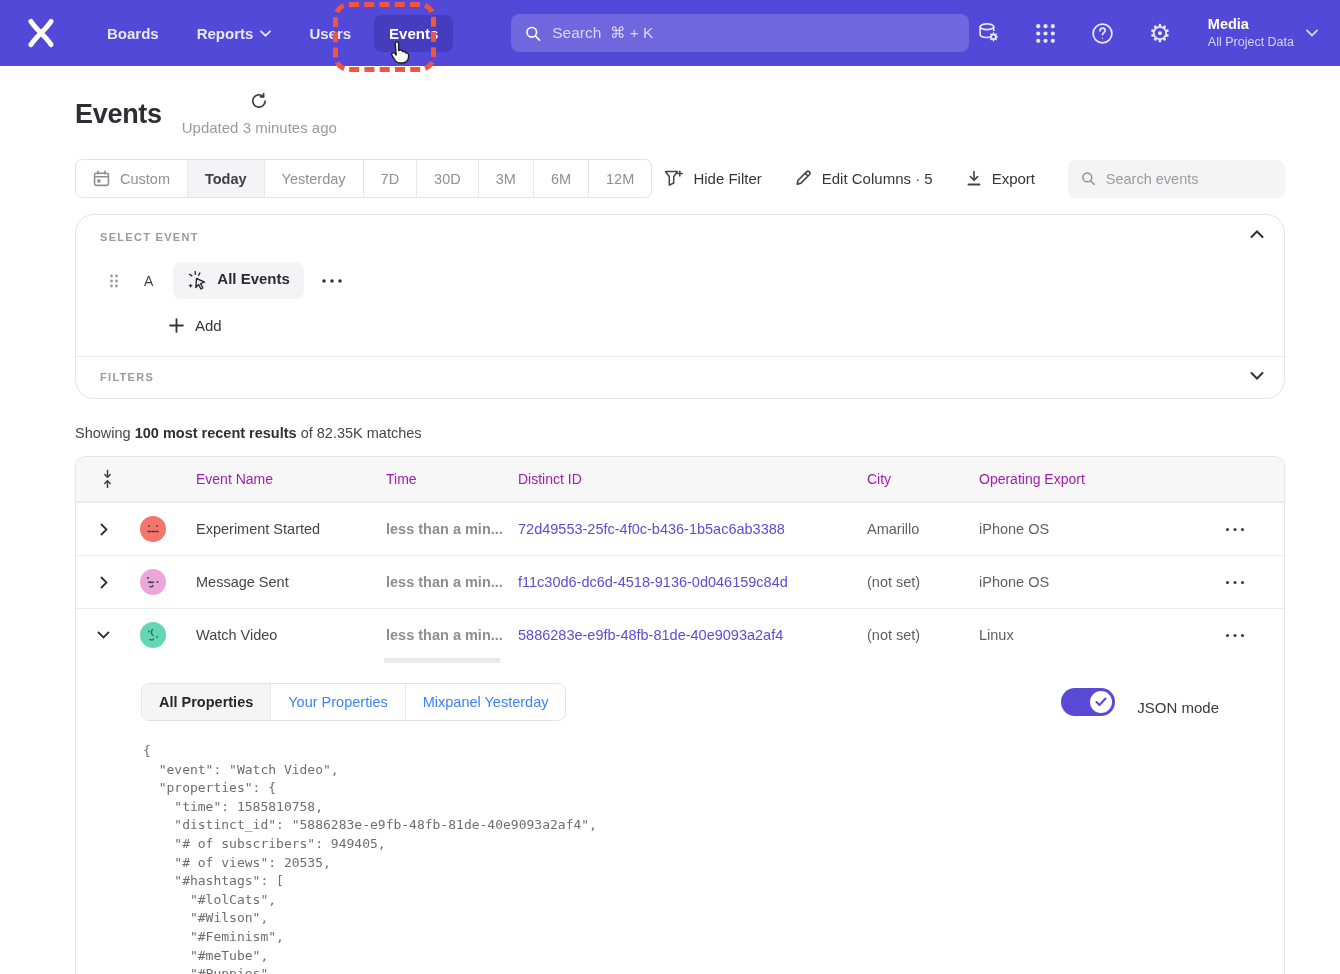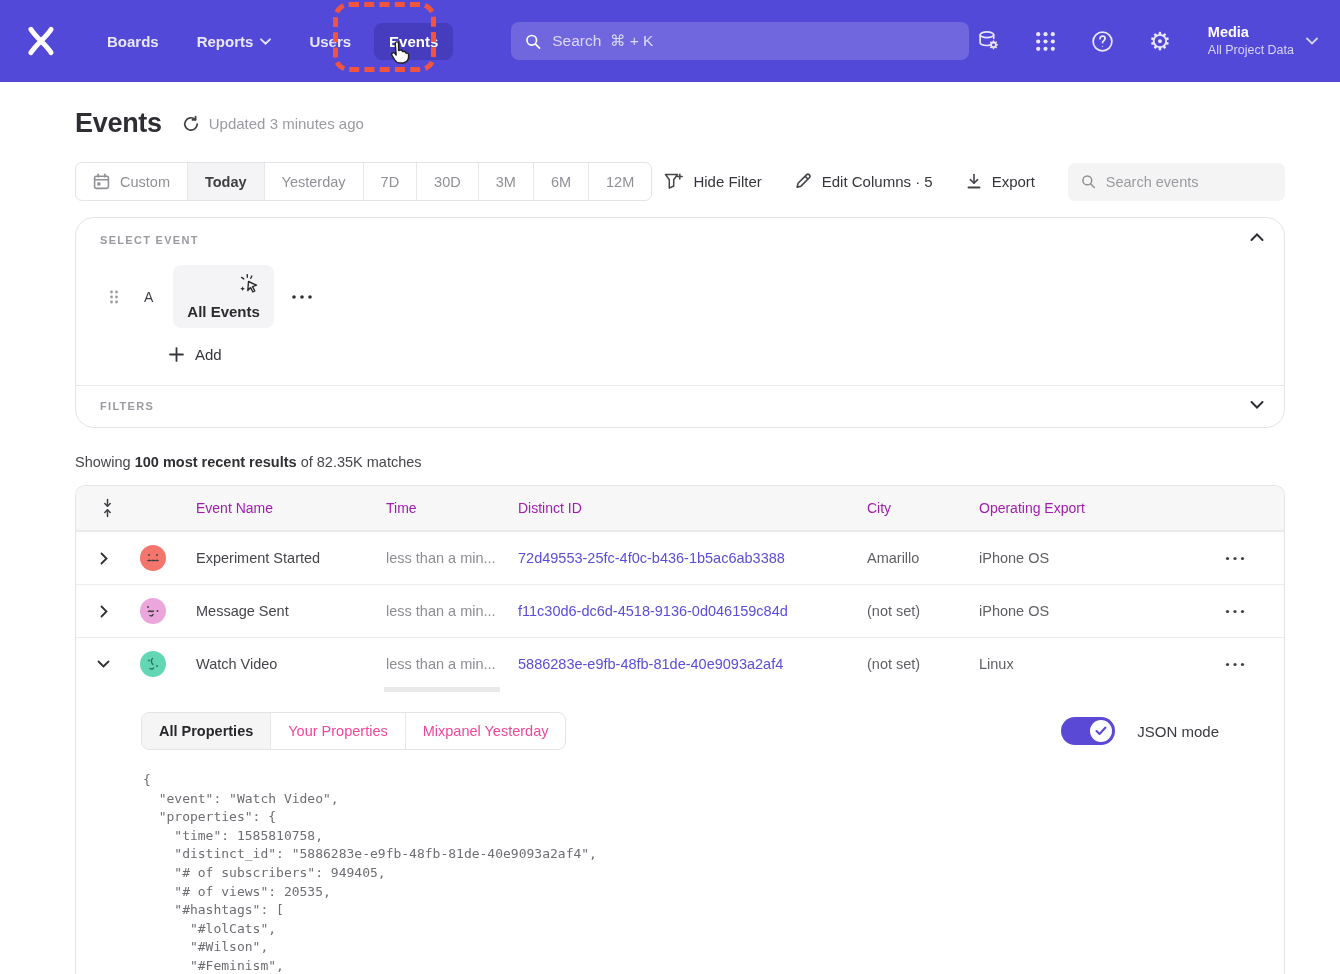--- a/index.html
+++ b/index.html
@@ -1,20 +1,20 @@
 <!DOCTYPE html>
 <html><head>
 <meta charset="utf-8">
 <style>
   * { margin:0; padding:0; box-sizing:border-box; }
   html,body { width:1340px; height:974px; overflow:hidden; background:#fff;
     font-family:"Liberation Sans", sans-serif; -webkit-font-smoothing:antialiased; }
 
   
-  .topnav { position:relative; height:82px; background:#5349d8; display:flex; align-items:center; padding:0 22px; color:#fff; }
+  .topnav { position:relative; height:66px; background:#5349d8; display:flex; align-items:center; padding:0 22px; color:#fff; }
   .logo { width:34px; height:34px; margin-left:2px; flex:0 0 auto; }
   .nav-items { display:flex; align-items:center; margin-left:34px; gap:8px; }
   .nav-item { padding:10px 15px; font-size:15px; font-weight:700; color:#e9e7fb; border-radius:8px; cursor:pointer; white-space:nowrap; display:flex; align-items:center; gap:7px; }
   .nav-item.active { background:#453cbe; color:#fff; }
   .nav-search { margin-left:58px; width:458px; height:38px; background:rgba(255,255,255,0.17); border-radius:8px; display:flex; align-items:center; padding:0 14px; gap:11px; }
   .nav-search input { background:transparent; border:none; outline:none; color:#fff; font-size:15.5px; width:100%; font-family:"Liberation Sans", sans-serif; }
   .nav-search input::placeholder { color:#dcd9f6; opacity:1; }
   .nav-right { margin-left:auto; display:flex; align-items:center; gap:31px; }
   .nav-icon { width:26px; height:26px; display:flex; align-items:center; justify-content:center; cursor:pointer; color:#e9e7fb; }
   .gear-glyph { font-family:"DejaVu Sans", sans-serif; font-size:25px; line-height:1; color:#e9e7fb; }
@@ -23,21 +23,21 @@
   .project-sub { font-size:12.5px; color:#d7d4f4; line-height:1.3; }
 
   
   .annot-box { position:absolute; left:333px; top:2px; width:103px; height:70px; border:5px dashed #f2543d; border-radius:16px; pointer-events:none; z-index:5; }
   .annot-cursor { position:absolute; left:386px; top:41px; width:24px; height:26px; z-index:6; pointer-events:none; }
 
   
   .main { width:1210px; margin:0 0 0 75px; }
   .page-head { display:flex; align-items:center; margin-top:26px; gap:20px; }
   .page-title { font-size:27px; font-weight:700; color:#2d2d33; letter-spacing:-0.3px; }
-  .updated { display:flex; align-items:center; gap:9px; color:#9a9aa1; font-size:15px; }
+  .updated { display:flex; align-items:center; gap:9px; color:#9a9aa1; font-size:15px;flex-direction:column; }
   .refresh-btn { width:18px; height:18px; cursor:pointer; color:#3f3f45; }
 
   .toolbar { margin-top:23px; display:flex; align-items:center; justify-content:space-between; }
   .seg { display:flex; border:1px solid #e3e3e7; border-radius:7px; overflow:hidden; background:#fff; }
   .seg-cell { height:37px; display:flex; align-items:center; gap:10px; padding:0 17px; font-size:14.5px; color:#8f8f96; border-right:1px solid #e7e7ea; cursor:pointer; white-space:nowrap; }
   .seg-cell:last-child { border-right:none; }
   .seg-cell.on { background:#f4f4f6; color:#404040; font-weight:700; }
   .tool-actions { display:flex; align-items:center; gap:33px; }
   .tool-btn { display:flex; align-items:center; gap:10px; font-size:15px; color:#35353b; cursor:pointer; white-space:nowrap; }
   .tool-btn svg { color:#44444a; }
@@ -46,53 +46,53 @@
   .search-events input::placeholder { color:#9a9aa1; opacity:1; }
 
   
   .card { margin-top:16px; border:1px solid #e5e5e9; border-radius:19px; background:#fff; }
   .sec { position:relative; padding:16px 24px 20px; }
   .sec-label { font-size:11px; font-weight:700; letter-spacing:1.3px; color:#9a9aa1; }
   .sec-chev { position:absolute; right:20px; top:12px; width:14px; height:14px; color:#2f2f34; cursor:pointer; }
   .event-row { margin-top:19px; display:flex; align-items:center; }
   .drag { width:12px; height:16px; margin-left:8px; cursor:grab; color:#9a9aa1; }
   .letter { margin:0 20px 0 24px; font-size:14px; color:#3f3f45; }
-  .event-chip { display:flex; align-items:flex-end; gap:9px; background:#f4f4f6; border-radius:8px; padding:8px 14px; font-size:15px; font-weight:700; color:#2b2b30; cursor:pointer;flex-direction:column; }
+  .event-chip { display:flex; align-items:flex-start; gap:9px; background:#f4f4f6; border-radius:8px; padding:8px 14px; font-size:15px; font-weight:700; color:#2b2b30; cursor:pointer; }
   .dots { margin-left:17px; cursor:pointer; color:#2f2f34; display:flex; }
   .add-row { margin:18px 0 2px 69px; display:flex; align-items:center; gap:11px; font-size:15px; color:#35353b; cursor:pointer; }
   .divider { border-top:1px solid #e8e8ec; }
   .filters-sec { padding:14px 24px 15px; }
 
   .results { margin-top:26px; font-size:14.5px; color:#46464c; }
   .results b { font-weight:700; color:#2f2f34; }
 
   
   .table-card { margin-top:15px; border:1px solid #e5e5e9; border-bottom:none; border-radius:10px 10px 0 0; overflow:hidden; }
   .tgrid { display:grid; grid-template-columns:55px 65px 190px 132px 349px 112px 207px 1fr; align-items:center; }
   .thead { height:45px; background:#f7f7f8; border-bottom:1px solid #e9e9ec; color:#a21caf; font-size:14px; }
   .trow { height:53px; border-top:1px solid #ececef; font-size:14.5px; cursor:pointer; background:#fff; }
   .trow:first-of-type { border-top:none; }
   .c-chev { display:flex; justify-content:center; color:#2f2f34; }
   .sort-ic { margin-left:8px; color:#3f3f45; cursor:pointer; }
   .avatar { width:26px; height:26px; border-radius:50%; margin-left:9px; display:flex; align-items:center; justify-content:center; }
   .cell-event { color:#45454b; }
-  .cell-time { color:#8d8d94; overflow:hidden; white-space:nowrap; }
+  .cell-time { color:#8d8d94; overflow:hidden; white-space:nowrap;font-weight:bold; }
   .cell-id { color:#5a4ed8; cursor:pointer; overflow:hidden; white-space:nowrap; }
   .cell-dim { color:#5f5f66; }
   .row-more { justify-self:center; cursor:pointer; color:#3f3f45; display:flex; }
 
   
   .detail { position:relative; background:#fff; padding:22px 65px 0; }
   .time-bar { position:absolute; left:308px; top:-3px; width:116px; height:5px; background:#e9e9ea; }
   .detail-top { display:flex; align-items:center; justify-content:space-between; }
   .ptabs { display:flex; border:1px solid #e3e3e7; border-radius:8px; overflow:hidden; }
-  .ptab { height:36px; display:flex; align-items:center; padding:0 17px; font-size:14.5px; color:#ec4899; border-right:1px solid #e7e7ea; cursor:pointer; white-space:nowrap; }
+  .ptab { height:36px; display:flex; align-items:center; padding:0 17px; font-size:14.5px; color:#3b82f6; border-right:1px solid #e7e7ea; cursor:pointer; white-space:nowrap; }
   .ptab:last-child { border-right:none; }
   .ptab.on { background:#f5f5f6; color:#27272c; font-weight:700; }
-  .json-toggle-wrap { display:flex; align-items:center; gap:22px; }
+  .json-toggle-wrap { display:flex; align-items:flex-end; gap:22px; }
   .toggle { position:relative; width:54px; height:28px; border-radius:14px; background:#5949d4; cursor:pointer; }
   .knob { position:absolute; right:3px; top:3px; width:22px; height:22px; border-radius:50%; background:#fff; display:flex; align-items:center; justify-content:center; }
   .toggle-label { font-size:15px; color:#3a3a40; }
   .json-pre { margin:21px 0 0 2px; font-family:"DejaVu Sans Mono", monospace; font-size:13px; line-height:18.6px; color:#6d6d73; white-space:pre; }
 </style>
 </head>
 <body>
 
 <div class="topnav">
   <svg class="logo" viewBox="0 0 32 32" fill="none" stroke="#fff" stroke-width="4.6" stroke-linecap="round">

